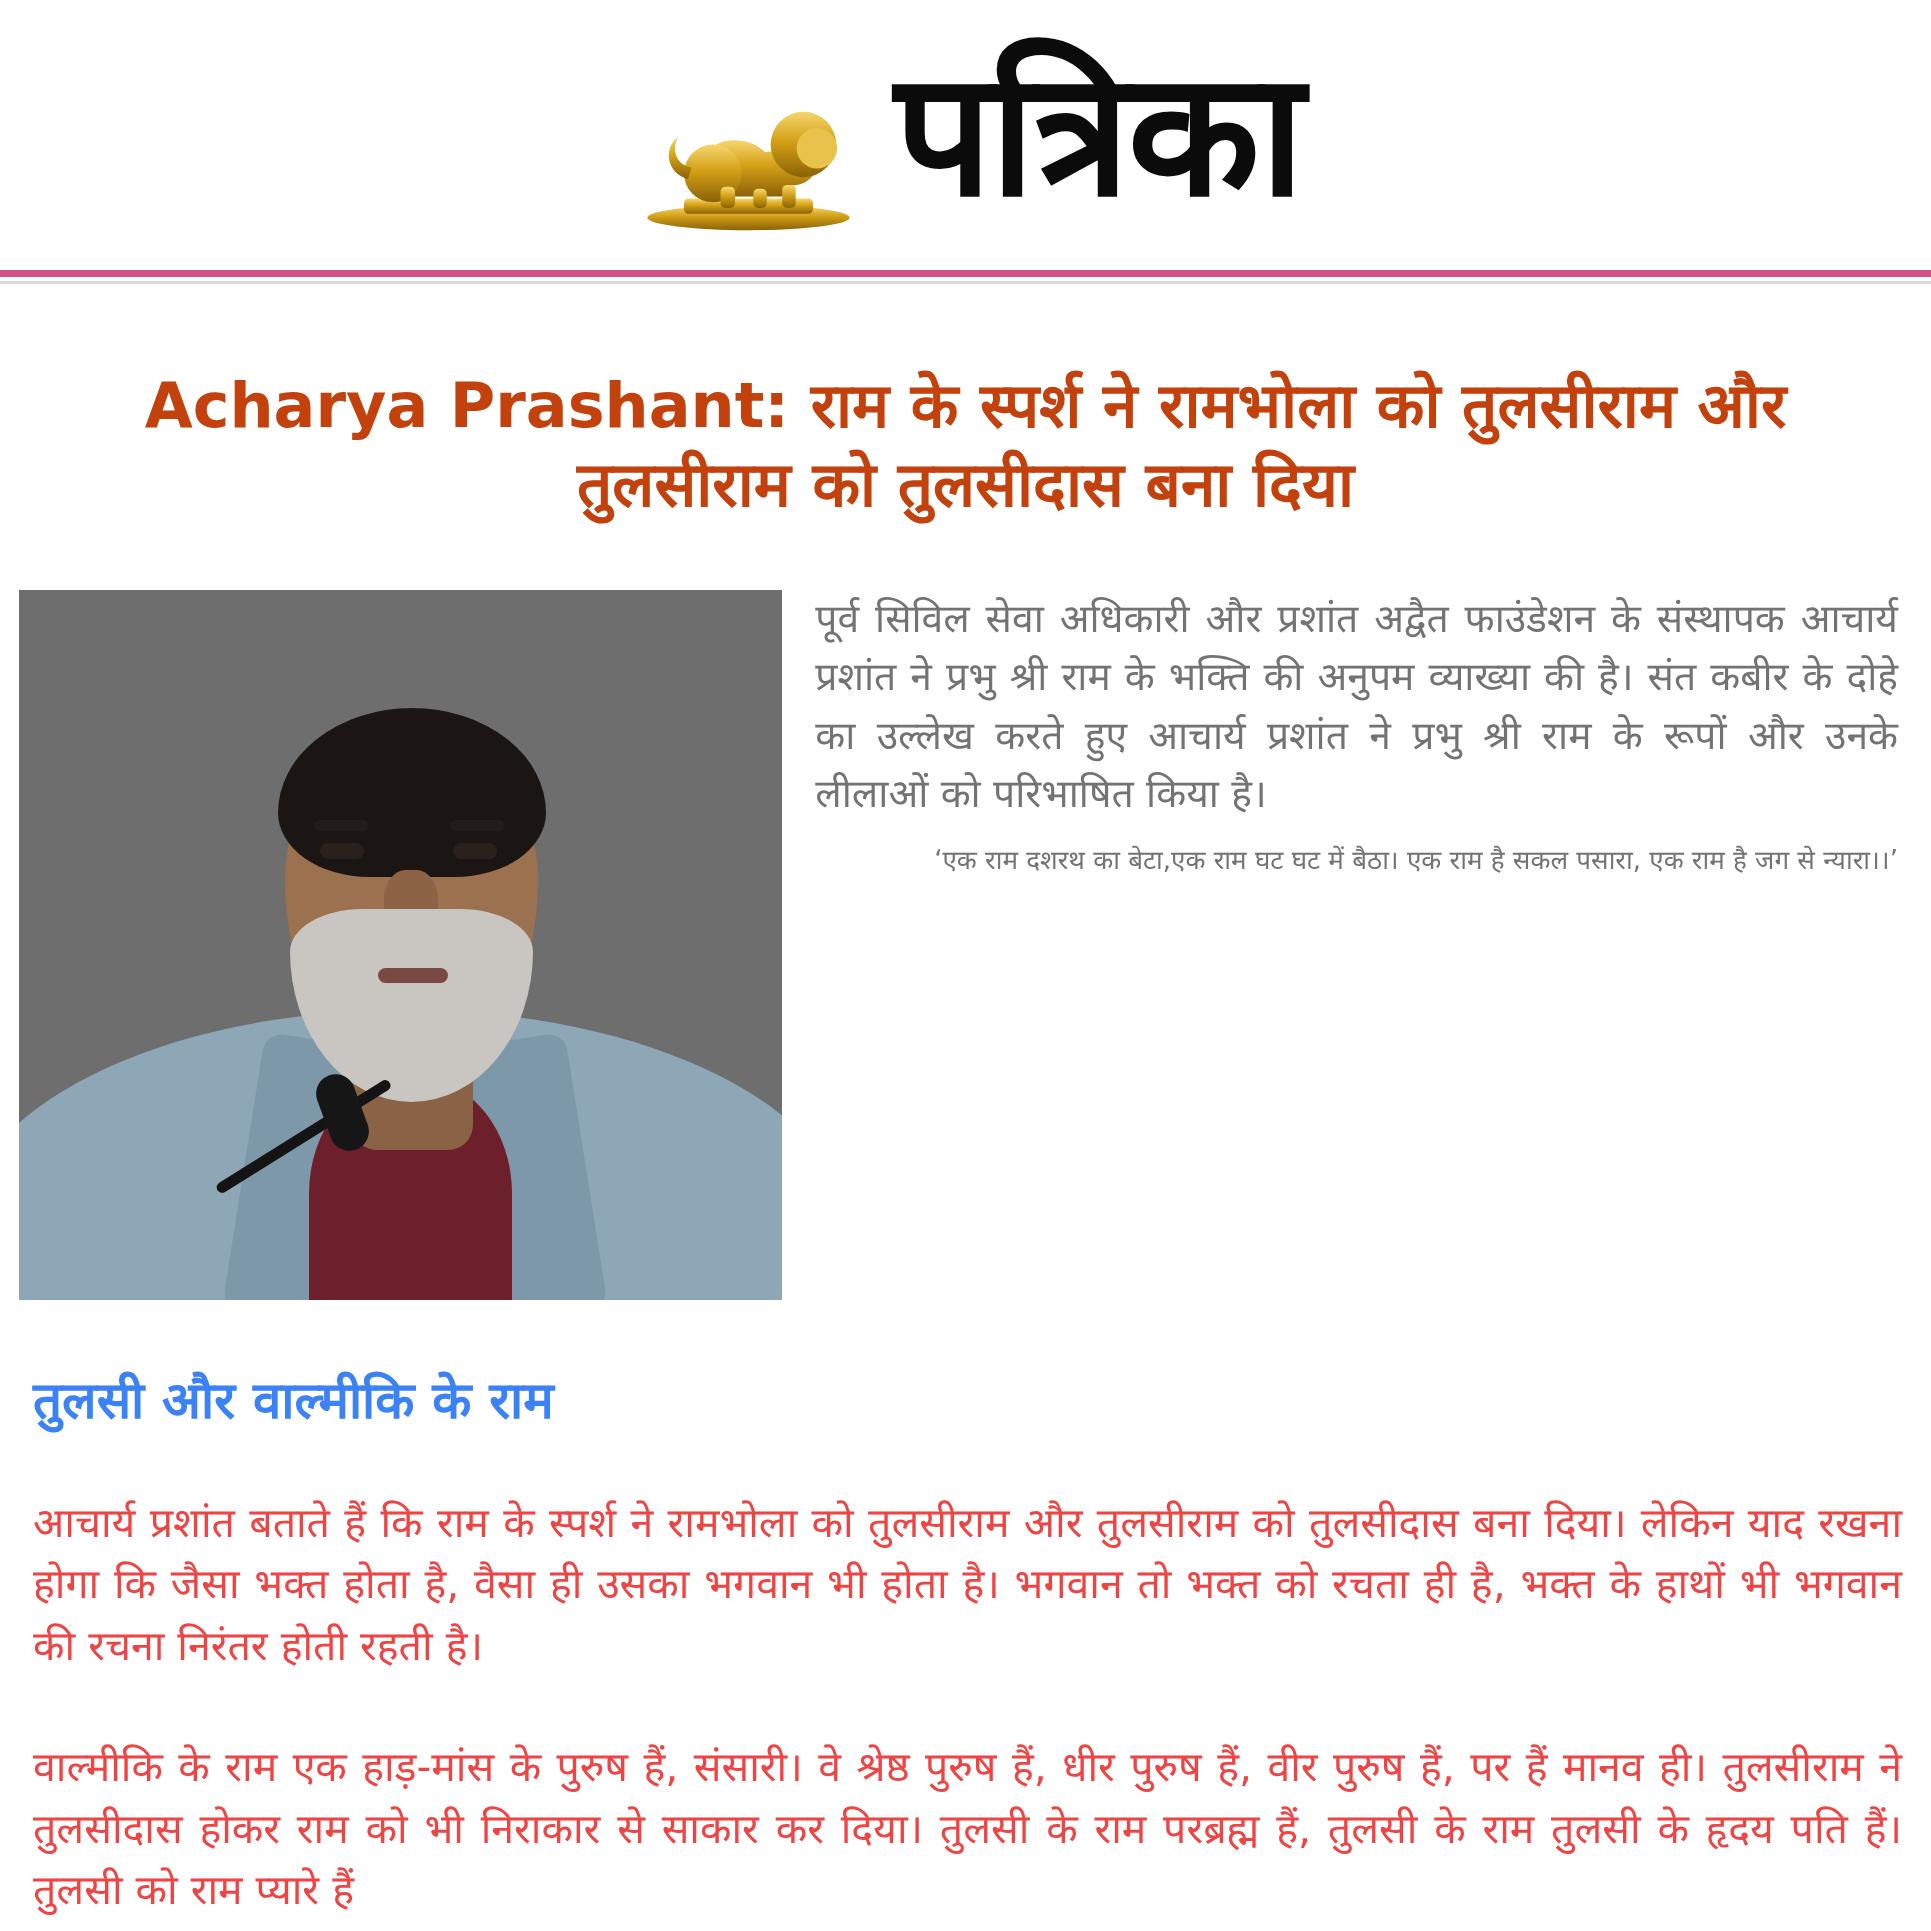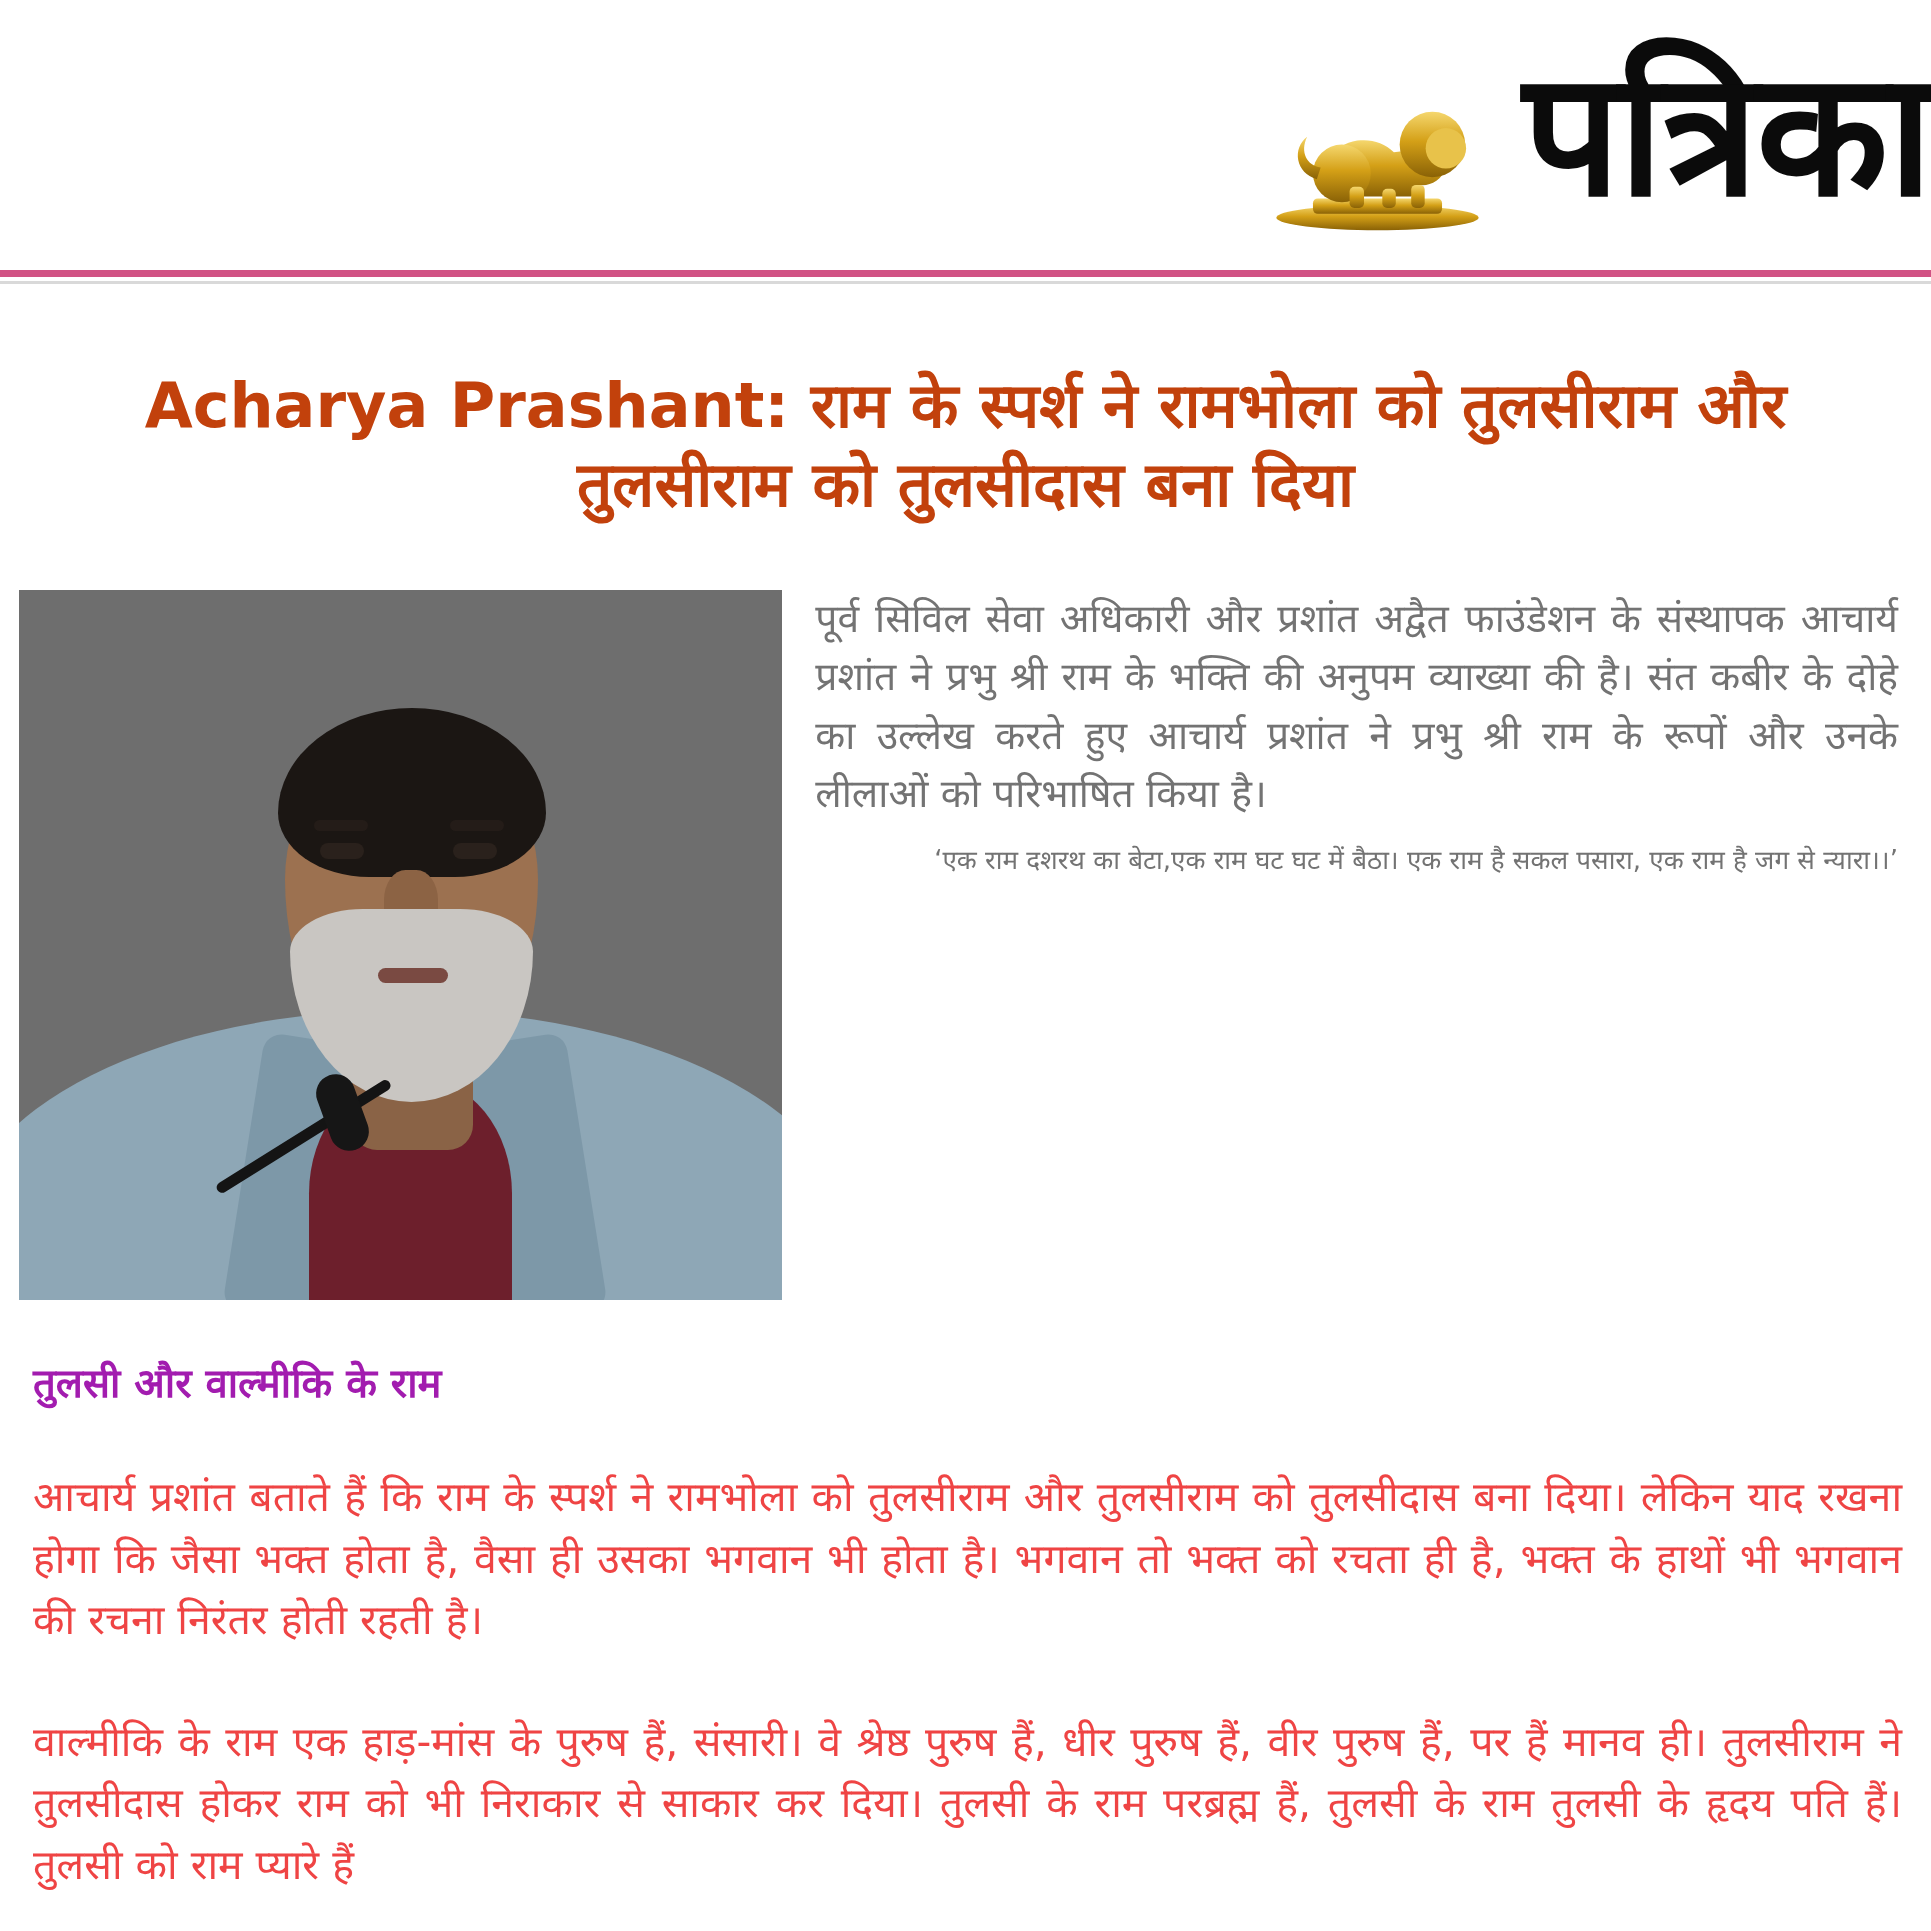--- a/index.html
+++ b/index.html
@@ -23,21 +23,21 @@
     background: #ffffff;
     box-sizing: border-box;
   }
 
   
   .masthead {
     position: relative;
     height: 270px;
     display: flex;
     align-items: center;
-    justify-content: flex-end;
+    justify-content: center;
     gap: 25px;
     padding-top: 17.4px;
     box-sizing: border-box;
   }
   .lion-logo {
     width: 241px;
     height: 183px;
     position: relative;
     flex: 0 0 auto;
   }
@@ -168,23 +168,23 @@
     margin-top: 17.4px;
     font-family: "DejaVu Sans", sans-serif;
     font-size: 26px;
     line-height: 1.5;
     text-align: right;
   }
 
   
   .subhead {
     font-family: "DejaVu Sans", sans-serif;
-    font-size: 40px;
+    font-size: 51px;
     font-weight: bold;
-    color: #a21caf;
+    color: #3b82f6;
     padding: 21px 33px 3.9px 33px;
     box-sizing: border-box;
   }
   .body-para {
     font-family: "DejaVu Sans", sans-serif;
     font-size: 41px;
     line-height: 1.5;
     text-align: justify;
     color: #ef4444;
     padding: 13.5px 29px 0 33px;

